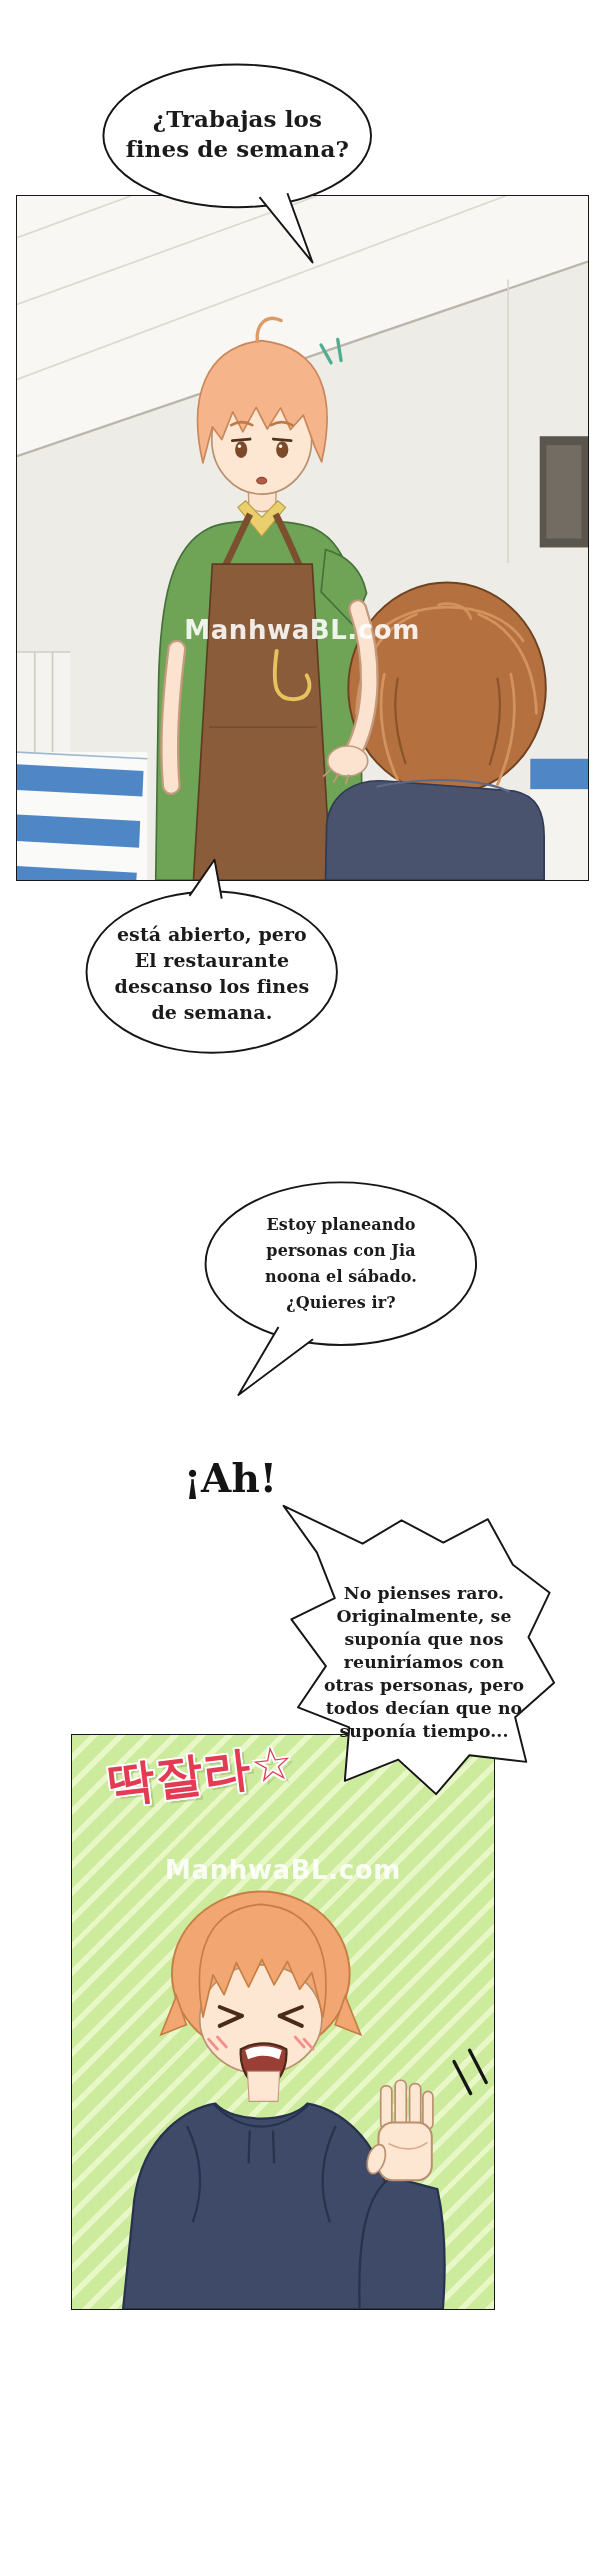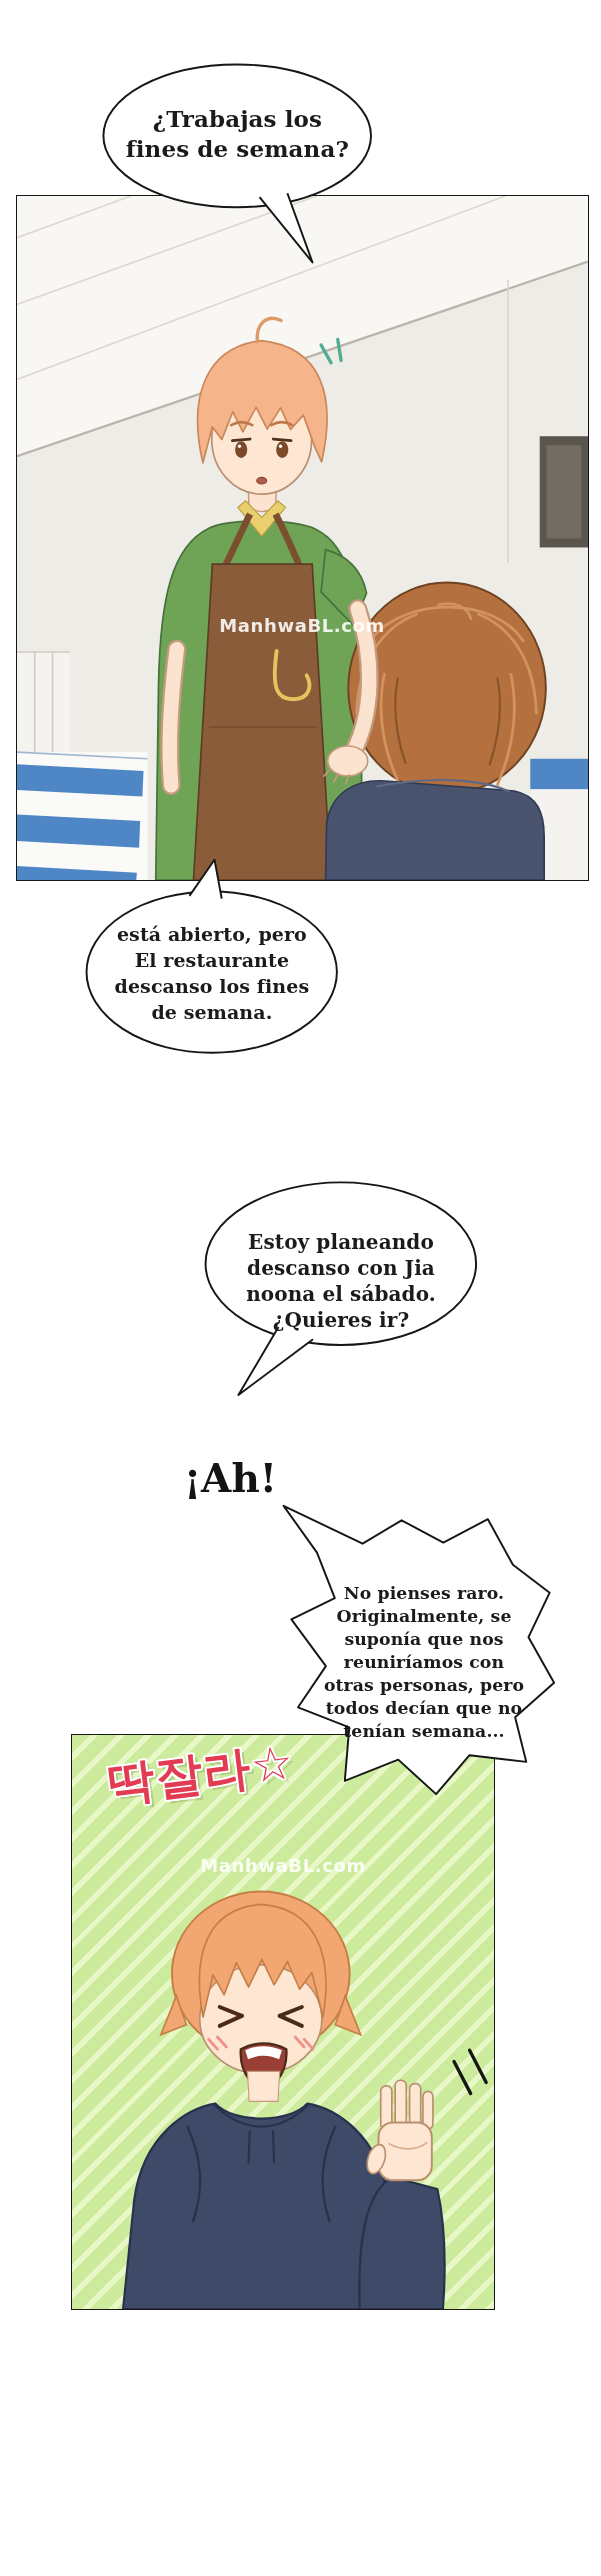--- a/index.html
+++ b/index.html
@@ -9,31 +9,31 @@
   .bubble svg{position:absolute;left:0;top:0;width:100%;height:100%;}
   .btxt{position:absolute;font-weight:700;text-align:center;color:#1b1b1b;letter-spacing:0.1px;}
   .panel{position:absolute;border:1.7px solid #161616;box-sizing:border-box;overflow:hidden;z-index:1;}
   #panel1{background:#edece7;}
   #panel2{background:repeating-linear-gradient(135deg,
             var(--stripe_green,#cdeb9d) 0px 13.4px,
             var(--stripe_light,#e7f8c6) 13.4px 19px);}
   .panel-art{position:absolute;left:0;top:0;width:100%;height:100%;}
   .watermark{position:absolute;left:0;right:0;text-align:center;z-index:3;
              font-family:"DejaVu Sans","Liberation Sans",sans-serif;font-weight:700;
-             font-size:18px;color:rgba(255,255,255,.88);letter-spacing:0.6px;}
+             font-size:26px;color:rgba(255,255,255,.88);letter-spacing:0.6px;}
   .exclaim{position:absolute;font-weight:700;font-size:39px;color:#141414;z-index:4;}
   .sfx{position:absolute;z-index:3;font-family:"DejaVu Sans","Liberation Sans",sans-serif;
        font-weight:800;font-size:47px;color:var(--sfx_red,#e23b52);
        transform:rotate(-7deg);transform-origin:left top;letter-spacing:1.1px;
        text-shadow:1.7px 0 0 #fff,-1.7px 0 0 #fff,0 1.7px 0 #fff,0 -1.7px 0 #fff,
                    1.7px 1.7px 0 #fff,-1.7px -1.7px 0 #fff,1.7px -1.7px 0 #fff,-1.7px 1.7px 0 #fff,
                    3.9px 3.9px 0 rgba(60,80,20,.18);}
   .t1{left:8.4px;top:49px;width:268px;font-size:23px;line-height:30px;}
   .t2{left:8.4px;top:78px;width:251px;font-size:19px;line-height:26px;}
-  .t3{left:11px;top:86px;width:270px;font-size:20px;line-height:26px;}
+  .t3{left:11px;top:69px;width:270px;font-size:16px;line-height:26px;}
   .t4{left:25px;top:83px;width:262px;font-size:17.3px;line-height:23px;}
 </style>
 </head>
 <body>
 
 <div id="page">
 
   <div class="bubble" style="left:95px;top:55px;width:290px;height:223px;">
     <svg viewBox="0 0 520 400">
       <ellipse cx="255" cy="145" rx="240" ry="128" fill="#ffffff" stroke="#161616" stroke-width="3.5"></ellipse>
@@ -157,40 +157,40 @@
     </div>
   </div>
 
   <div class="bubble" style="left:195px;top:1143px;width:295px;height:268px;">
     <svg viewBox="0 0 530 480">
       <ellipse cx="262" cy="216" rx="243" ry="146" fill="#ffffff" stroke="#161616" stroke-width="3.5"></ellipse>
       <path d="M 150 330 L 78 452 L 212 352" fill="#ffffff" stroke="#161616" stroke-width="3.5" stroke-linejoin="round"></path>
     </svg>
     <div class="btxt t3">
       <div>Estoy planeando</div>
-      <div>descanso con Jia</div>
+      <div>personas con Jia</div>
       <div>noona el sábado.</div>
       <div>¿Quieres ir?</div>
     </div>
   </div>
 
   <div class="exclaim" style="left:184px;top:1422px;margin-top:33px;">¡Ah!</div>
 
   <div class="bubble" style="left:268px;top:1499px;width:295px;height:312px;">
     <svg viewBox="0 0 530 560">
       <polygon points="28,12 170,80 240,38 315,78 395,36 440,118 506,168 468,248 514,330 444,392 464,472 362,460 302,530 234,468 138,506 146,410 54,374 104,300 42,216 120,178 88,96" fill="#ffffff" stroke="#161616" stroke-width="3.5" stroke-linejoin="round"></polygon>
     </svg>
     <div class="btxt t4">
       <div>No pienses raro.</div>
       <div>Originalmente, se</div>
       <div>suponía que nos</div>
       <div>reuniríamos con</div>
       <div>otras personas, pero</div>
       <div>todos decían que no</div>
-      <div>tenían semana...</div>
+      <div>suponía tiempo...</div>
     </div>
   </div>
 
   <div class="panel" id="panel2" style="left:71px;top:1734px;width:424px;height:576px;">
     <svg class="panel-art" viewBox="0 0 760 1034" preserveAspectRatio="none" style="z-index:2;">
       <g>
         <ellipse cx="340" cy="430" rx="160" ry="148" fill="#f2a671" stroke="#c57f46" stroke-width="3.5"></ellipse>
         <ellipse cx="340" cy="512" rx="110" ry="98" fill="#fde7d3" stroke="#b98f6f" stroke-width="3"></ellipse>
         <path d="M 236 508 L 254 432 L 274 468 L 296 410 L 318 454 L 342 404 L 364 450 L 388 408 L 410 458 L 432 428 L 452 508 C 472 392 436 312 341 305 C 247 312 214 390 236 508 Z" fill="#f2a671" stroke="#c57f46" stroke-width="3" stroke-linejoin="round"></path>
         <polygon points="188,470 160,540 206,522" fill="#f2a671" stroke="#c57f46" stroke-width="3"></polygon>

